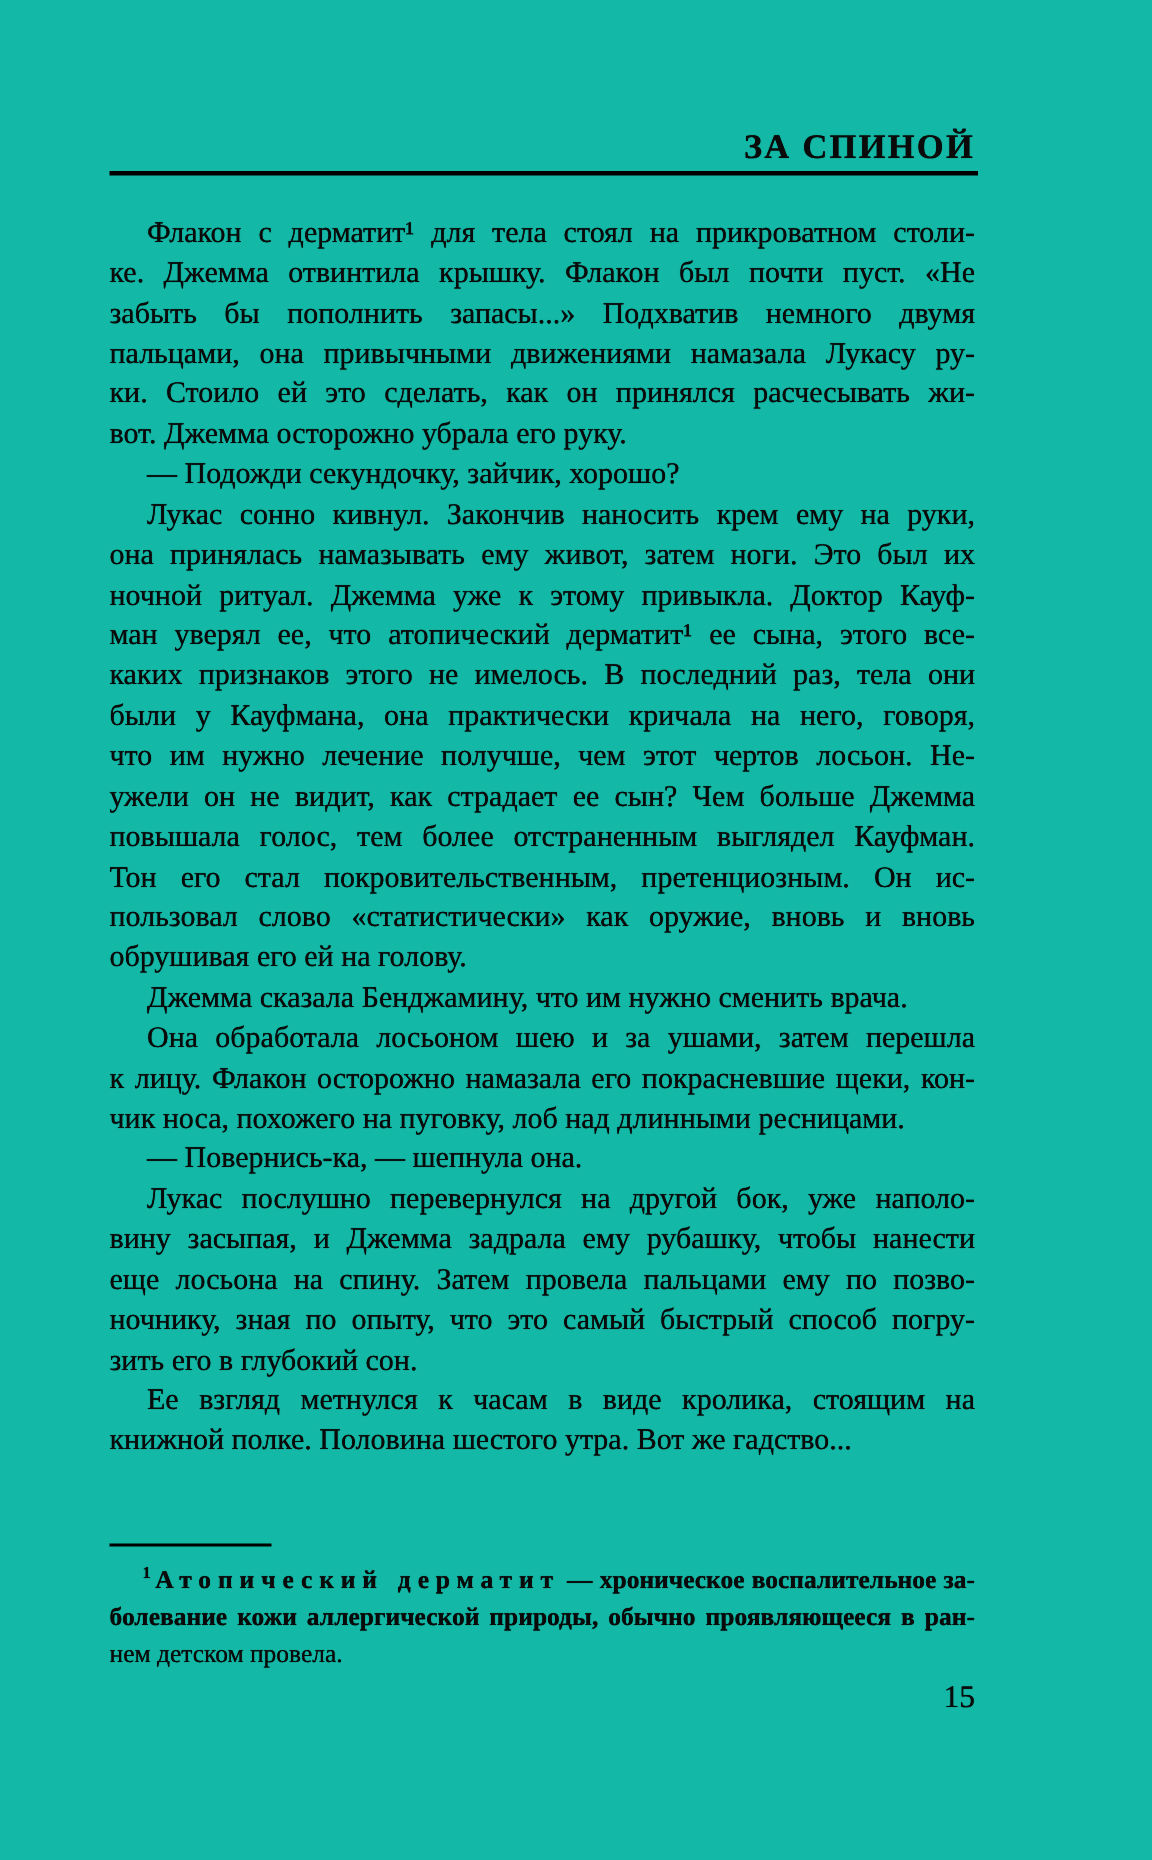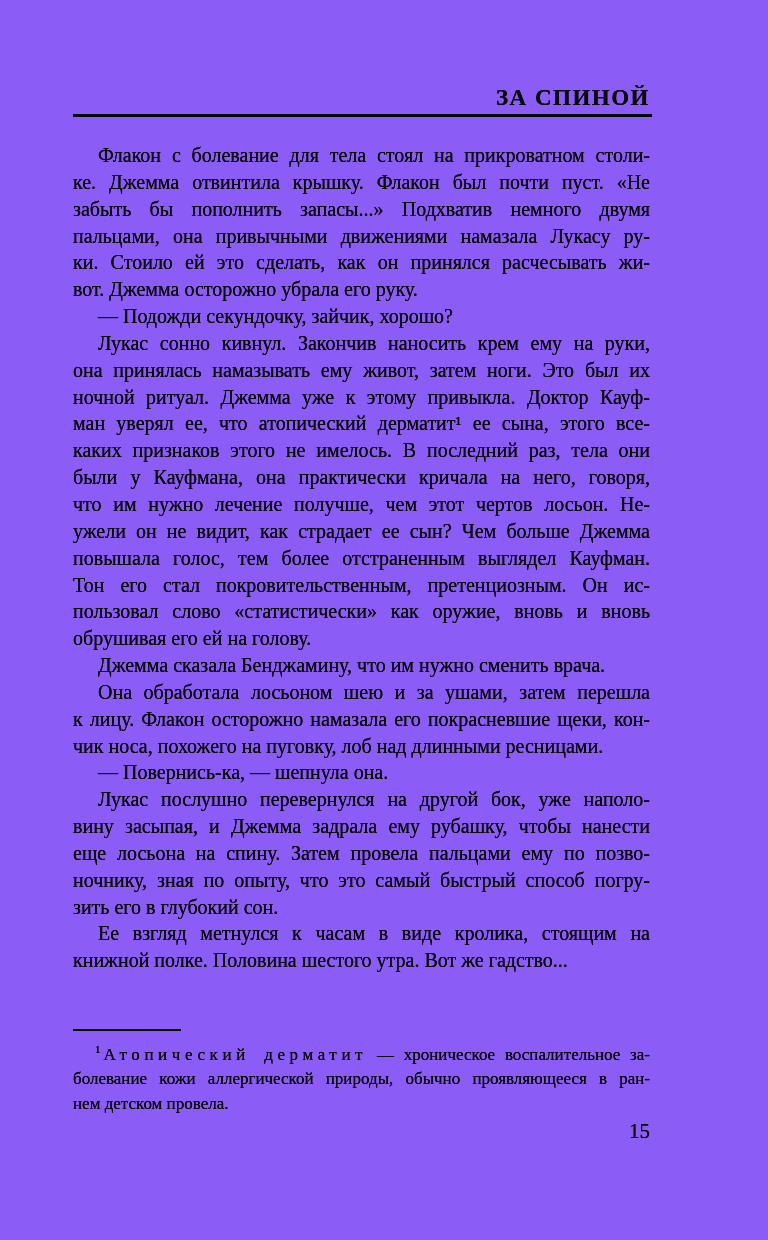--- a/index.html
+++ b/index.html
@@ -4,21 +4,21 @@
 <style>
   html, body {
     margin: 0;
     padding: 0;
     background: #ffffff;
   }
   .page {
     position: relative;
     width: 768px;
     height: 1240px;
-    background: #8b5cf6;
+    background: #14b8a6;
     font-family: "Liberation Serif", serif;
     color: #0a0a0a;
     overflow: hidden;
   }
   .page * { text-shadow: 0 0 0.5px #000; }
 
   .running-header {
     position: absolute;
     left: 73px;
     top: 85px;
@@ -67,20 +67,21 @@
     left: 73px;
     top: 1037px;
     width: 577px;
     font-size: 17px;
     line-height: 24.5px;
   }
   .fn-line { text-align: left; }
   .fn-line.fn-justify {
     text-align: justify;
     text-align-last: justify;
+    font-weight: bold;
   }
   .fn-line.fn-indent { text-indent: 22px; }
   .fn-marker {
     font-size: 11px;
     margin-right: 3px;
   }
   .fn-term { letter-spacing: 0.27em; }
 
   .page-number {
     position: absolute;
@@ -95,21 +96,21 @@
 <body>
 
 <div class="page">
 
   <div class="running-header">ЗА СПИНОЙ</div>
 
   <div class="header-rule"></div>
 
   <div class="body-text">
       <div class="para">
-        <div class="line first">Флакон с болевание для тела стоял на прикроватном столи-</div>
+        <div class="line first">Флакон с дерматит¹ для тела стоял на прикроватном столи-</div>
         <div class="line">ке. Джемма отвинтила крышку. Флакон был почти пуст. «Не</div>
         <div class="line">забыть бы пополнить запасы...» Подхватив немного двумя</div>
         <div class="line">пальцами, она привычными движениями намазала Лукасу ру-</div>
         <div class="line">ки. Стоило ей это сделать, как он принялся расчесывать жи-</div>
         <div class="line last">вот. Джемма осторожно убрала его руку.</div>
       </div>
       <div class="para">
         <div class="line first last">— Подожди секундочку, зайчик, хорошо?</div>
       </div>
       <div class="para">

